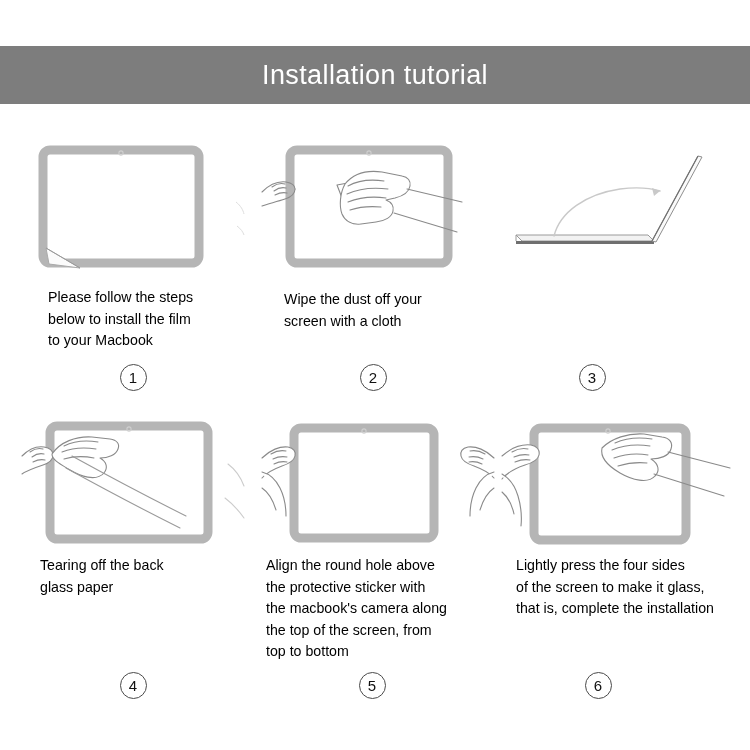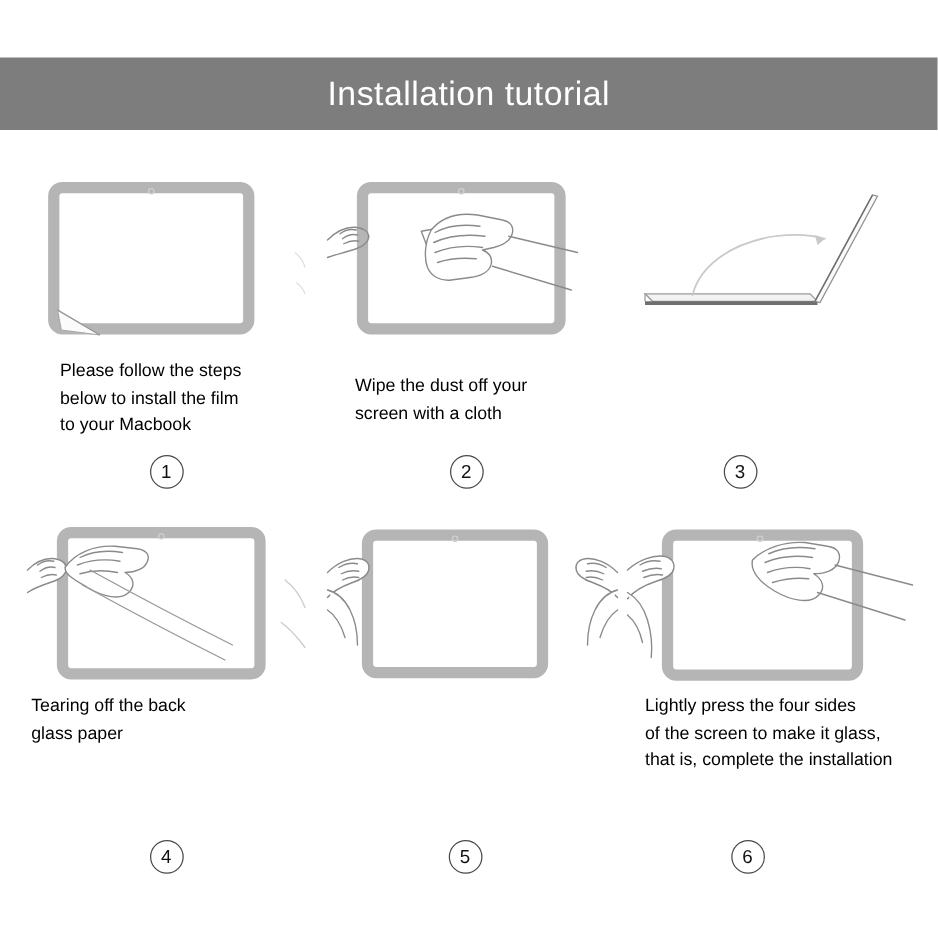--- a/index.html
+++ b/index.html
@@ -98,23 +98,23 @@
   
   #panel-1 { left: 22px;  top: 36px;  width: 222px; }
   #panel-2 { left: 262px; top: 36px;  width: 222px; }
   #panel-3 { left: 502px; top: 36px;  width: 232px; }
   
   #panel-4 { left: 22px;  top: 312px; width: 222px; }
   #panel-5 { left: 262px; top: 312px; width: 232px; }
   #panel-6 { left: 502px; top: 312px; width: 240px; }
 
   #panel-1 .step-caption { margin-left: 26px; margin-top: 2px; }
-  #panel-2 .step-caption { margin-left: 22px; margin-top: 14px; }
+  #panel-2 .step-caption { margin-left: 22px; margin-top: 4px; }
   #panel-3 .step-caption { margin-left: 12px; margin-top: 2px; }
-  #panel-4 .step-caption { margin-left: 3px; margin-top: -6px; }
+  #panel-4 .step-caption { margin-left: 18px; margin-top: -6px; }
   #panel-5 .step-caption { margin-left: 4px;  margin-top: -6px; }
   #panel-6 .step-caption { margin-left: 14px; margin-top: -6px; }
 
   #panel-1 .step-badge-row { top: 224px; left: 0; }
   #panel-2 .step-badge-row { top: 224px; left: 0; }
   #panel-3 .step-badge-row { top: 224px; left: -26px; }
   #panel-4 .step-badge-row { top: 256px; left: 0; }
   #panel-5 .step-badge-row { top: 256px; left: -6px; }
   #panel-6 .step-badge-row { top: 256px; left: -24px; }
 </style>
@@ -286,20 +286,25 @@
             <path d="M232 42 C224 34 214 30 206 31 C200 32 198 36 199 40
                      C200 45 206 48 212 50 C220 53 228 57 232 62"></path>
             <path d="M223 38 C218 35 213 34 208 35"></path>
             <path d="M221 43 C217 41 212 40 207 41"></path>
             <path d="M220 48 C216 46 212 45 207 46"></path>
             <path d="M232 56 C224 58 218 64 214 72 C210 80 208 90 208 100"></path>
             <path d="M232 72 C226 76 221 84 218 94"></path>
           </g>
         </svg>
       </div>
+      <div class="step-caption">Align the round hole above
+the protective sticker with
+the macbook's camera along
+the top of the screen, from
+top to bottom</div>
       <div class="step-badge-row">
         <div class="step-badge">5</div>
       </div>
     </div>
 
     <div class="step-panel" id="panel-6">
       <div class="step-art">
         <svg width="240" height="145" viewBox="0 0 240 145" xmlns="http://www.w3.org/2000/svg">
           <rect x="32" y="12" width="152" height="112" rx="7" ry="7" fill="none" stroke="#b5b5b5" stroke-width="9"></rect>
           <rect x="39" y="19" width="138" height="98" rx="3" ry="3" fill="#ffffff"></rect>

